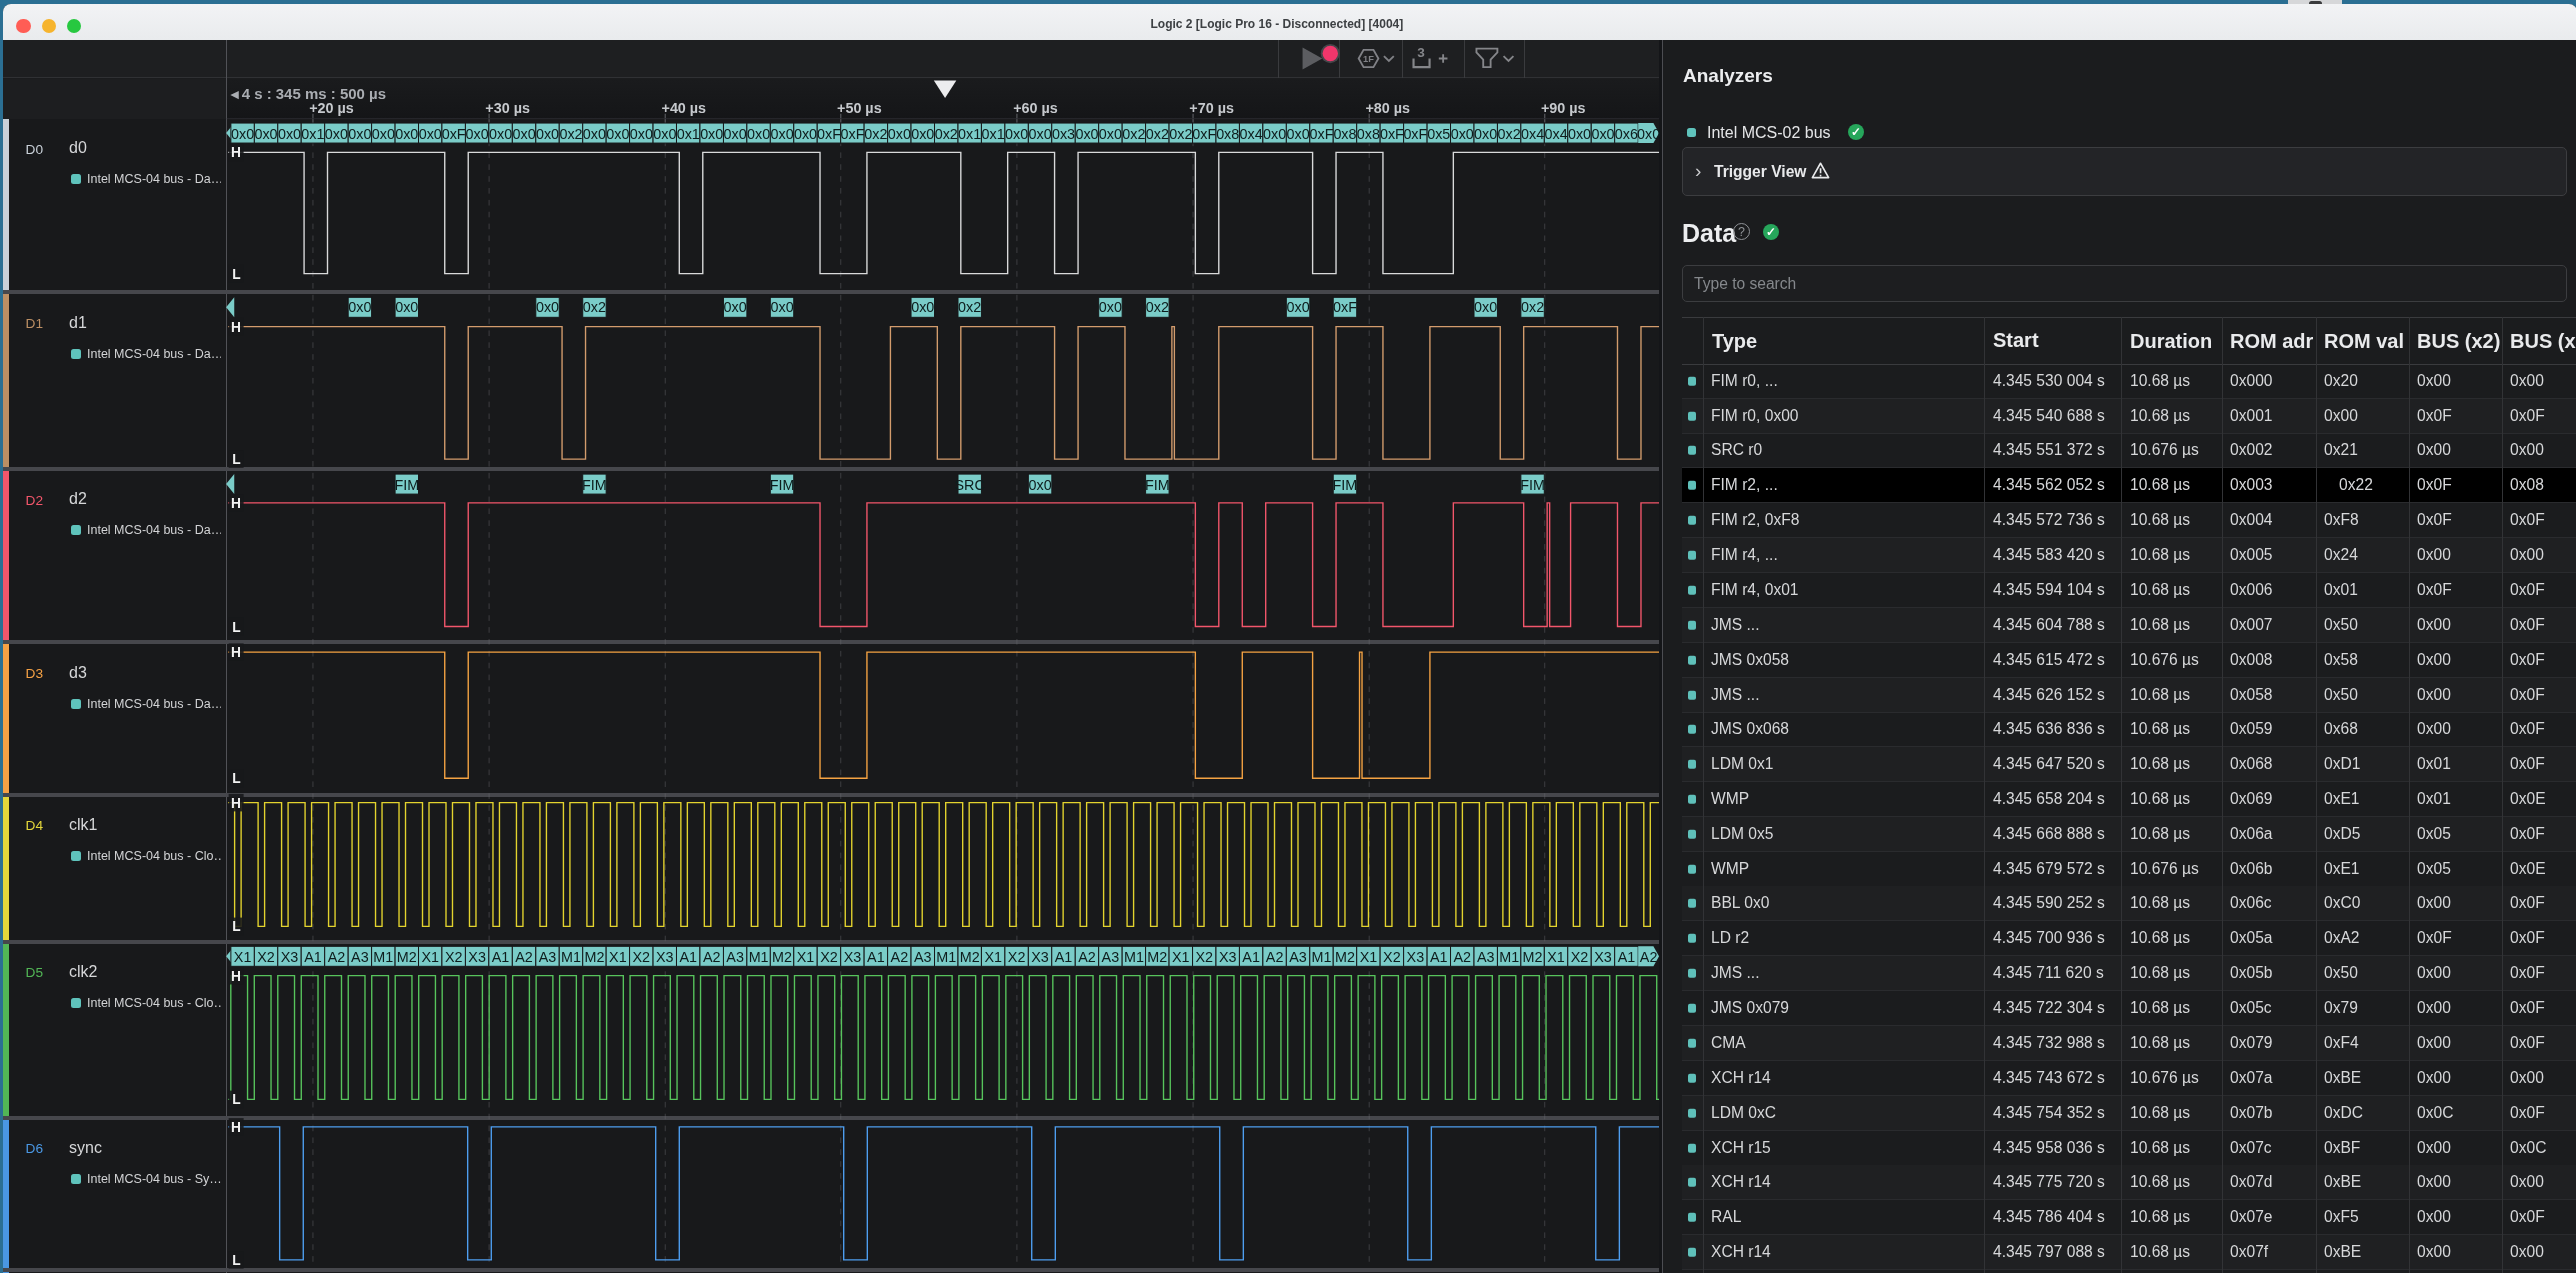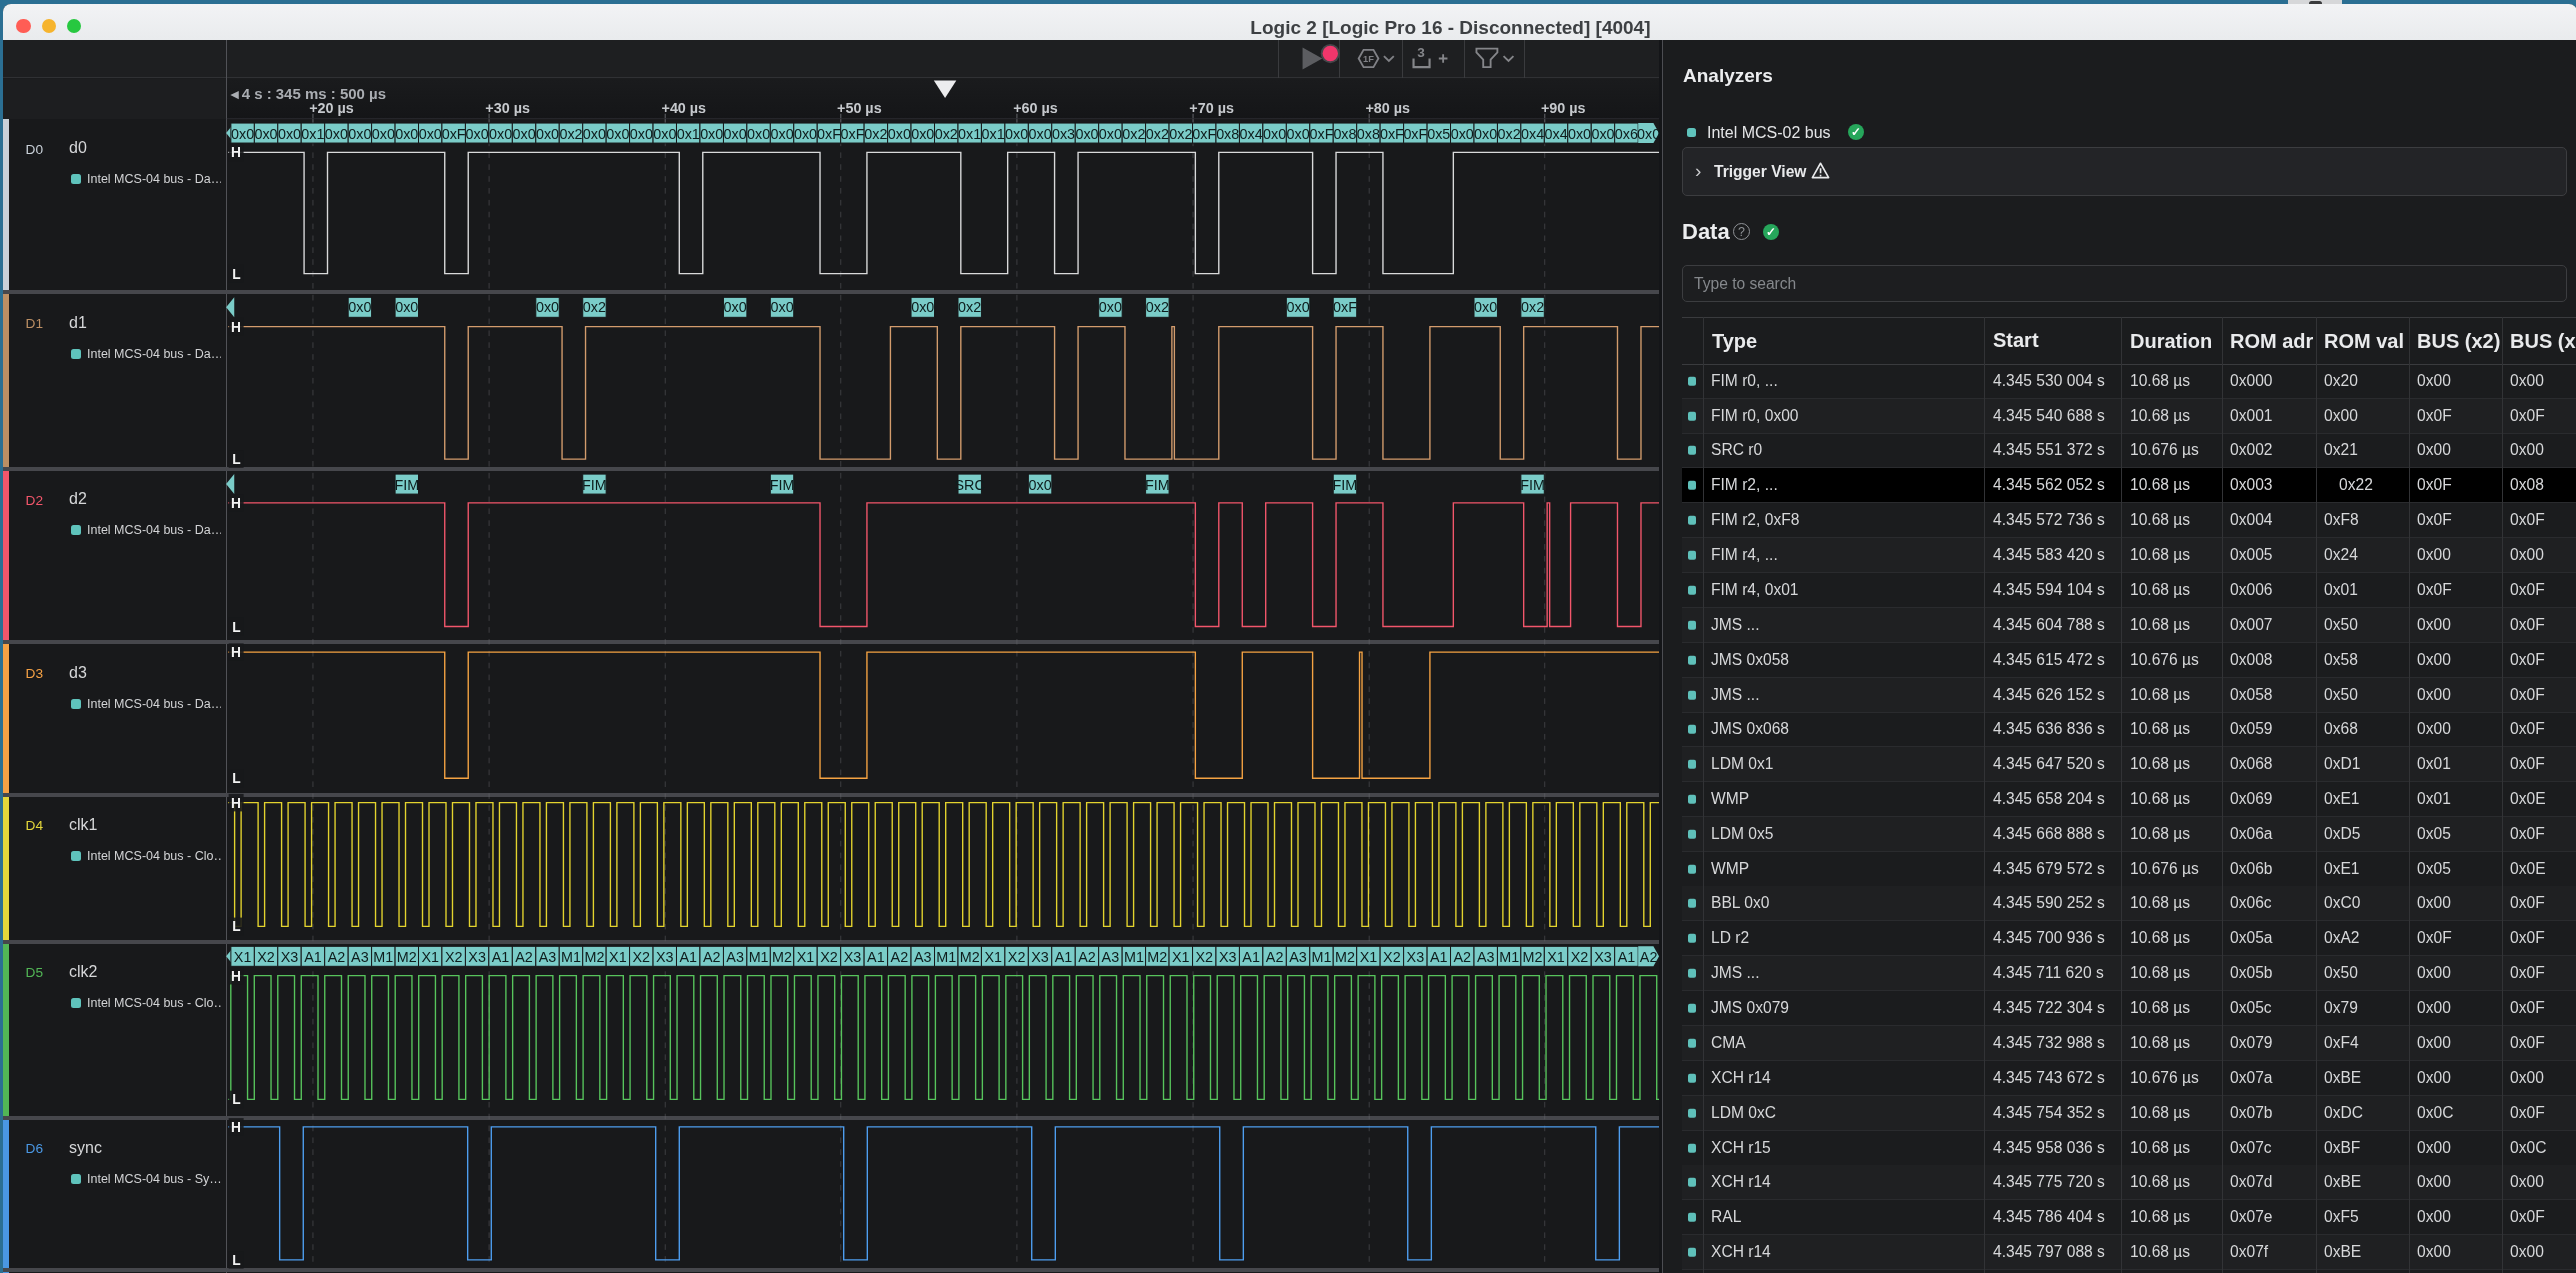--- a/index.html
+++ b/index.html
@@ -1,18 +1,18 @@
 <!DOCTYPE html>
 <html style="font-size:10px"><head><meta charset="utf-8"><style>
 * {margin:0;padding:0;box-sizing:border-box}
 html,body {width:2576px;height:1273px;overflow:hidden;background:#2b6f93;font-family:"Liberation Sans", sans-serif;position:relative}
 #winbg {position:absolute;left:2.5px;top:3.7px;width:2574px;height:1269px;background:#1b1c1e;border-radius:8px 8px 0 0}
 #tbar {position:absolute;left:2.5px;top:3.7px;width:2574px;height:36px;background:linear-gradient(#f2f3f5,#e9ebed);border-radius:8px 8px 0 0}
 .tl {position:absolute;top:15px;width:14.4px;height:14.4px;border-radius:50%}
-#title {position:absolute;top:13px;left:1148px;width:500px;text-align:right;font-size:19px;font-weight:bold;color:#3d4043}
+#title {position:absolute;top:13px;left:1148px;width:500px;text-align:left;font-size:12px;font-weight:bold;color:#3d4043}
 #peek {position:absolute;left:2288px;top:0;width:54px;height:6.2px;background:#d6d7d9}
 #peekdot {position:absolute;left:2309px;top:1.2px;width:12.5px;height:5px;border-radius:2.5px;background:#3a3b3d}
 #hdr  {position:absolute;left:2.5px;top:40px;width:1660px;height:38px;background:#1e1f21;border-bottom:0.6px solid #303134}
 #lcolh{position:absolute;left:2.5px;top:79px;width:224px;height:41px;background:#1d1e20;border-bottom:0.6px solid #333438}
 #ruler{position:absolute;left:227px;top:79px;width:1436px;height:50px;background:linear-gradient(#1a1b1d,#131416)}
 #waves{position:absolute;left:2.5px;top:119px;width:1660px;height:1154px;background:#18191b}
 #colborder{position:absolute;left:226px;top:40px;width:1.2px;height:1233px;background:#515257}
 #panelgap{position:absolute;left:1659px;top:40px;width:2.5px;height:1233px;background:#141518}
 #panelline{position:absolute;left:1662px;top:40px;width:1.2px;height:1233px;background:#4c4d52}
 #panel{position:absolute;left:1663px;top:40px;width:913px;height:1233px;background:#1b1c1e}
@@ -476,21 +476,21 @@
 <div style="position:absolute;left:1707px;top:124px;font-size:16px;color:#e4e5e7">Intel MCS-02 bus</div>
 <div class="gchk" style="left:1848px;top:124px">✓</div>
 <div class="box" style="top:147px;height:49px"></div>
 <div style="position:absolute;left:1695px;top:160px;font-size:19px;color:#c9cacc">›</div>
 <div style="position:absolute;left:1714px;top:163px;font-size:15.6px;font-weight:bold;color:#e8e9eb">Trigger View</div>
 <svg style="position:absolute;left:1811px;top:162px" width="19" height="17.5" viewBox="0 0 30 28">
     <path d="M15 2 L28 25 L2 25 Z" fill="none" stroke="#e8e9eb" stroke-width="2.6" stroke-linejoin="round"></path>
     <rect x="13.8" y="10" width="2.6" height="8" fill="#e8e9eb"></rect>
     <rect x="13.8" y="20.4" width="2.6" height="2.8" fill="#e8e9eb"></rect>
   </svg>
-<div class="sect" style="left:1682px;top:219px;font-size:22px">Data</div>
+<div class="sect" style="left:1682px;top:219px;font-size:25px">Data</div>
 <div style="position:absolute;left:1733px;top:223px;width:17px;height:17px;border:1.2px solid #8f9296;border-radius:50%;color:#8f9296;font-size:12.5px;text-align:center;line-height:17.5px">?</div>
 <div class="gchk" style="left:1763px;top:224px">✓</div>
 <div class="box" style="top:265px;height:37px;background:#1d1e20"></div>
 <div style="position:absolute;left:1694px;top:275px;font-size:15.6px;color:#85888c">Type to search</div>
 <div class="tline" style="top:317px"></div>
 <div class="th" style="left:1712px;top:330px">Type</div>
 <div class="th" style="left:1993px;top:329px">Start</div>
 <div class="th" style="left:2130px;top:330px">Duration</div>
 <div class="th" style="left:2230px;top:330px">ROM adr</div>
 <div class="th" style="left:2324px;top:330px">ROM val</div>

